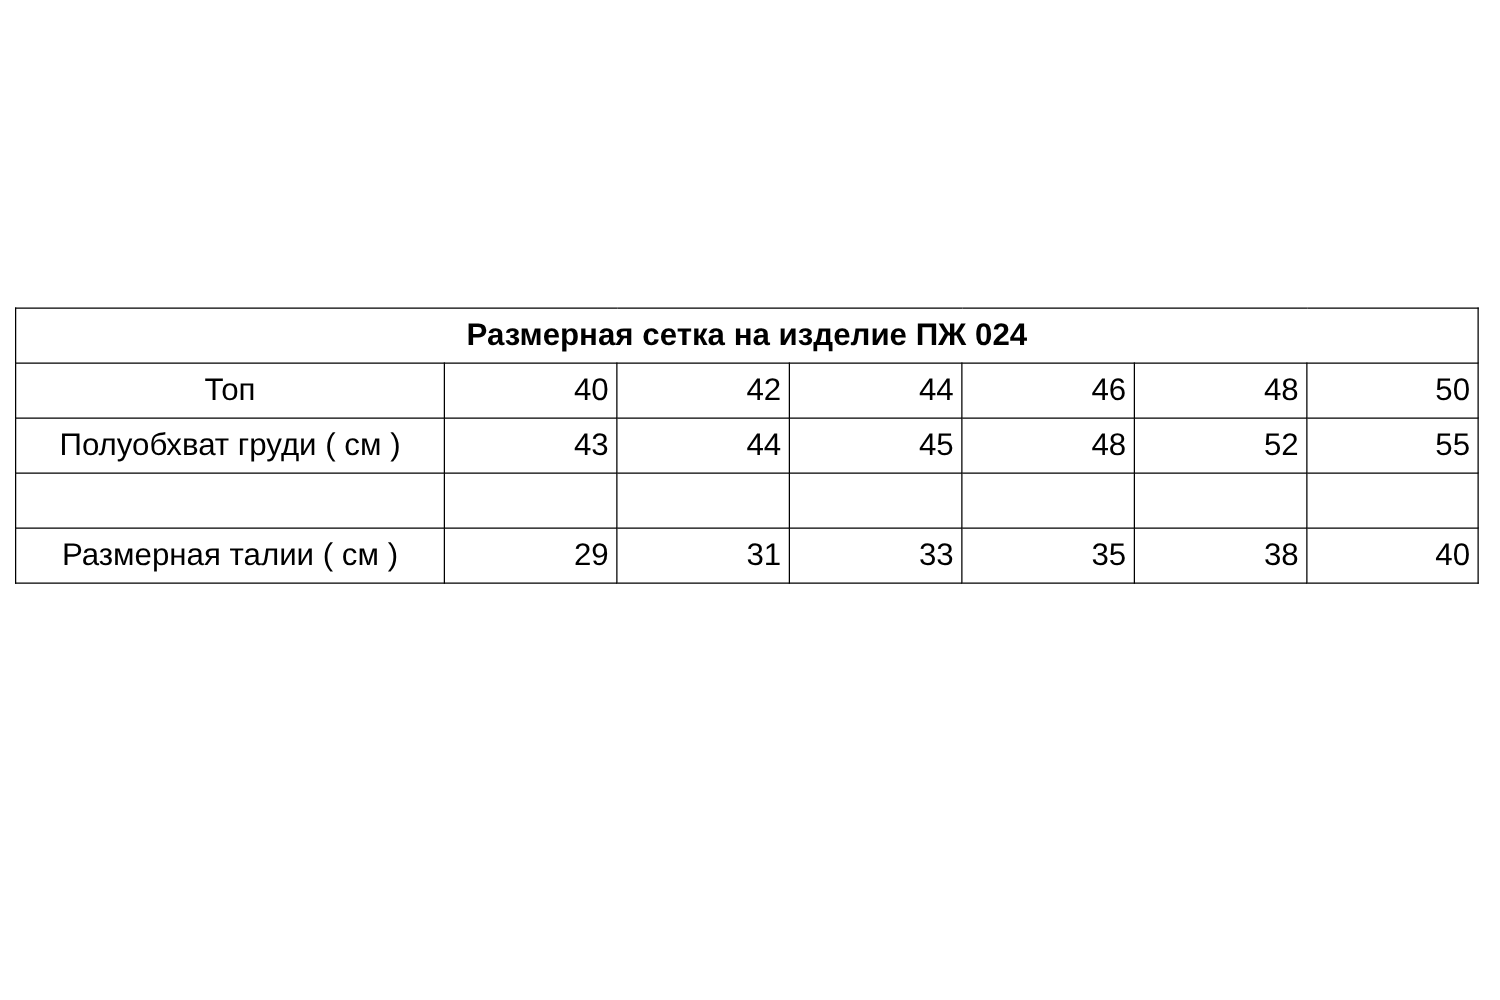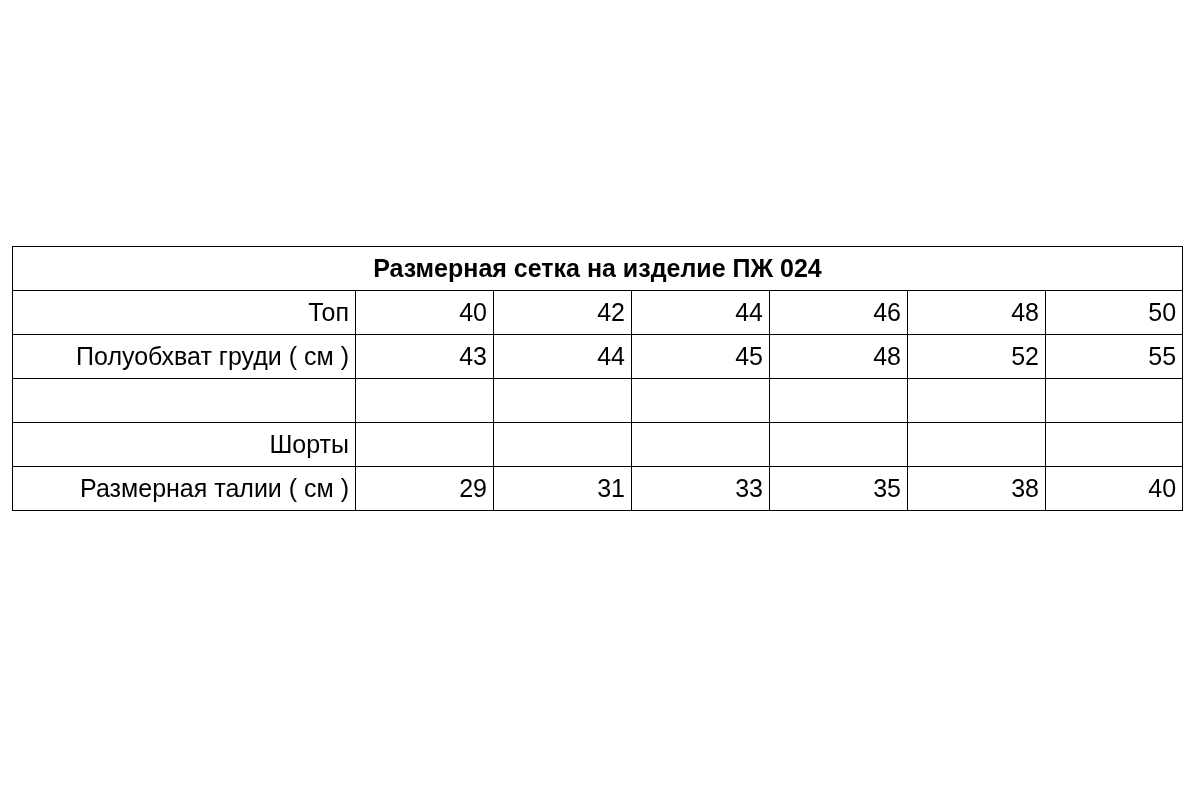--- a/index.html
+++ b/index.html
@@ -41,21 +41,21 @@
     white-space: nowrap;
     overflow: hidden;
   }
 
   
   col.c-label { width: 343px; }
   col.c-size  { width: 138px; }
   col.c-size2 { width: 137px; }
 
   td.label {
-    text-align: right;
+    text-align: center;
   }
   td.value {
     text-align: right;
   }
   td.title {
     text-align: center;
     font-weight: bold;
     font-size: 25px;
   }
   tr.empty td {
@@ -104,29 +104,20 @@
       <tr class="empty">
         <td class="label"></td>
         <td class="value"></td>
         <td class="value"></td>
         <td class="value"></td>
         <td class="value"></td>
         <td class="value"></td>
         <td class="value"></td>
       </tr>
 
-      <tr>
-        <td class="label">Шорты</td>
-        <td class="value"></td>
-        <td class="value"></td>
-        <td class="value"></td>
-        <td class="value"></td>
-        <td class="value"></td>
-        <td class="value"></td>
-      </tr>
 
 
       <tr>
         <td class="label">Размерная талии ( см )</td>
         <td class="value">29</td>
         <td class="value">31</td>
         <td class="value">33</td>
         <td class="value">35</td>
         <td class="value">38</td>
         <td class="value">40</td>

